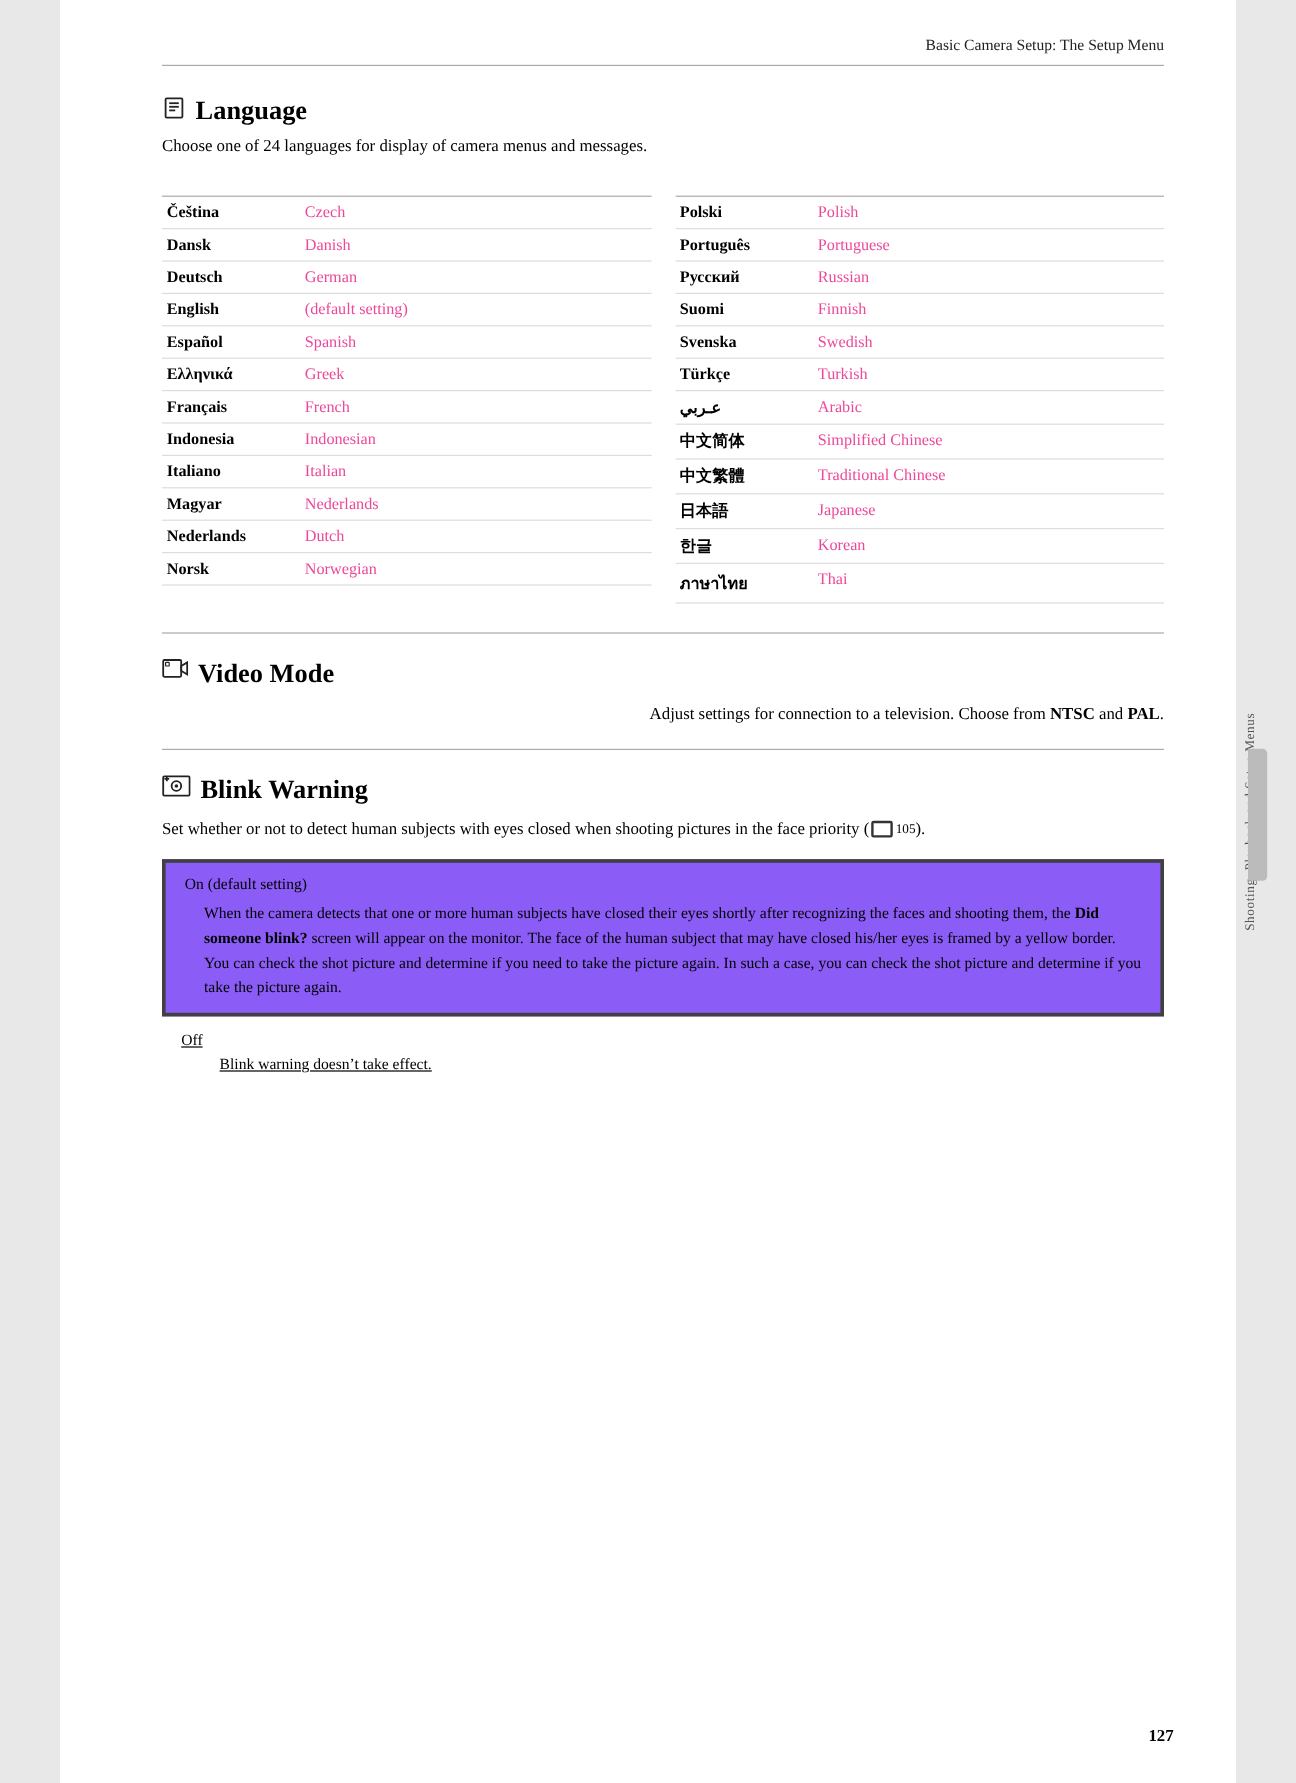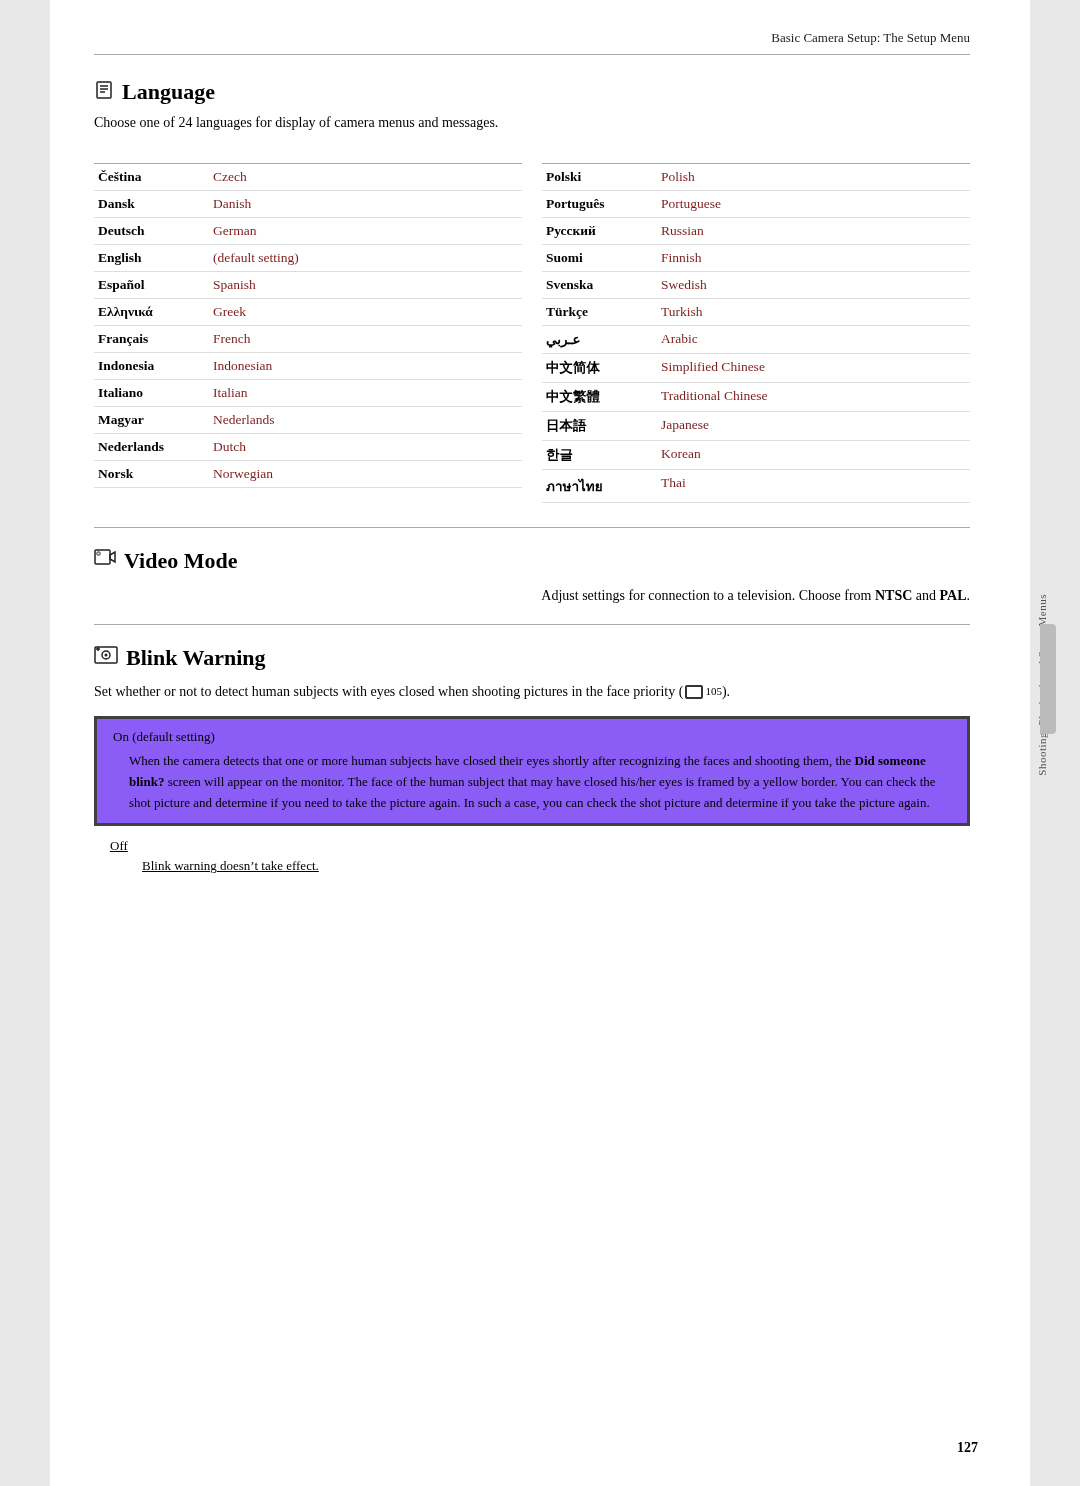--- a/index.html
+++ b/index.html
@@ -9,21 +9,21 @@
       width: 1080px;
       min-height: 1486px;
       display: flex;
       flex-direction: column;
     }
     .page {
       background: #ffffff;
       margin: 0 auto;
       width: 980px;
       min-height: 1486px;
-      padding: 30px 60px 60px 44px;
+      padding: 30px 60px 60px 85px;
       position: relative;
     }
     .header-line {
       text-align: right;
       font-size: 13px;
       color: #222;
       border-bottom: 1px solid #aaa;
       padding-bottom: 8px;
       margin-bottom: 24px;
     }
@@ -55,21 +55,21 @@
       font-size: 13.5px;
     }
     .lang-native {
       font-weight: bold;
       width: 115px;
       padding: 5px 8px 5px 4px;
       flex-shrink: 0;
     }
     .lang-english {
       padding: 5px 4px;
-      color: #7f1d1d;
+      color: #ec4899;
     }
     .divider {
       border: none;
       border-top: 1px solid #aaa;
       margin: 20px 0;
     }
     .section-block {
       margin-bottom: 8px;
     }
     .video-desc {

